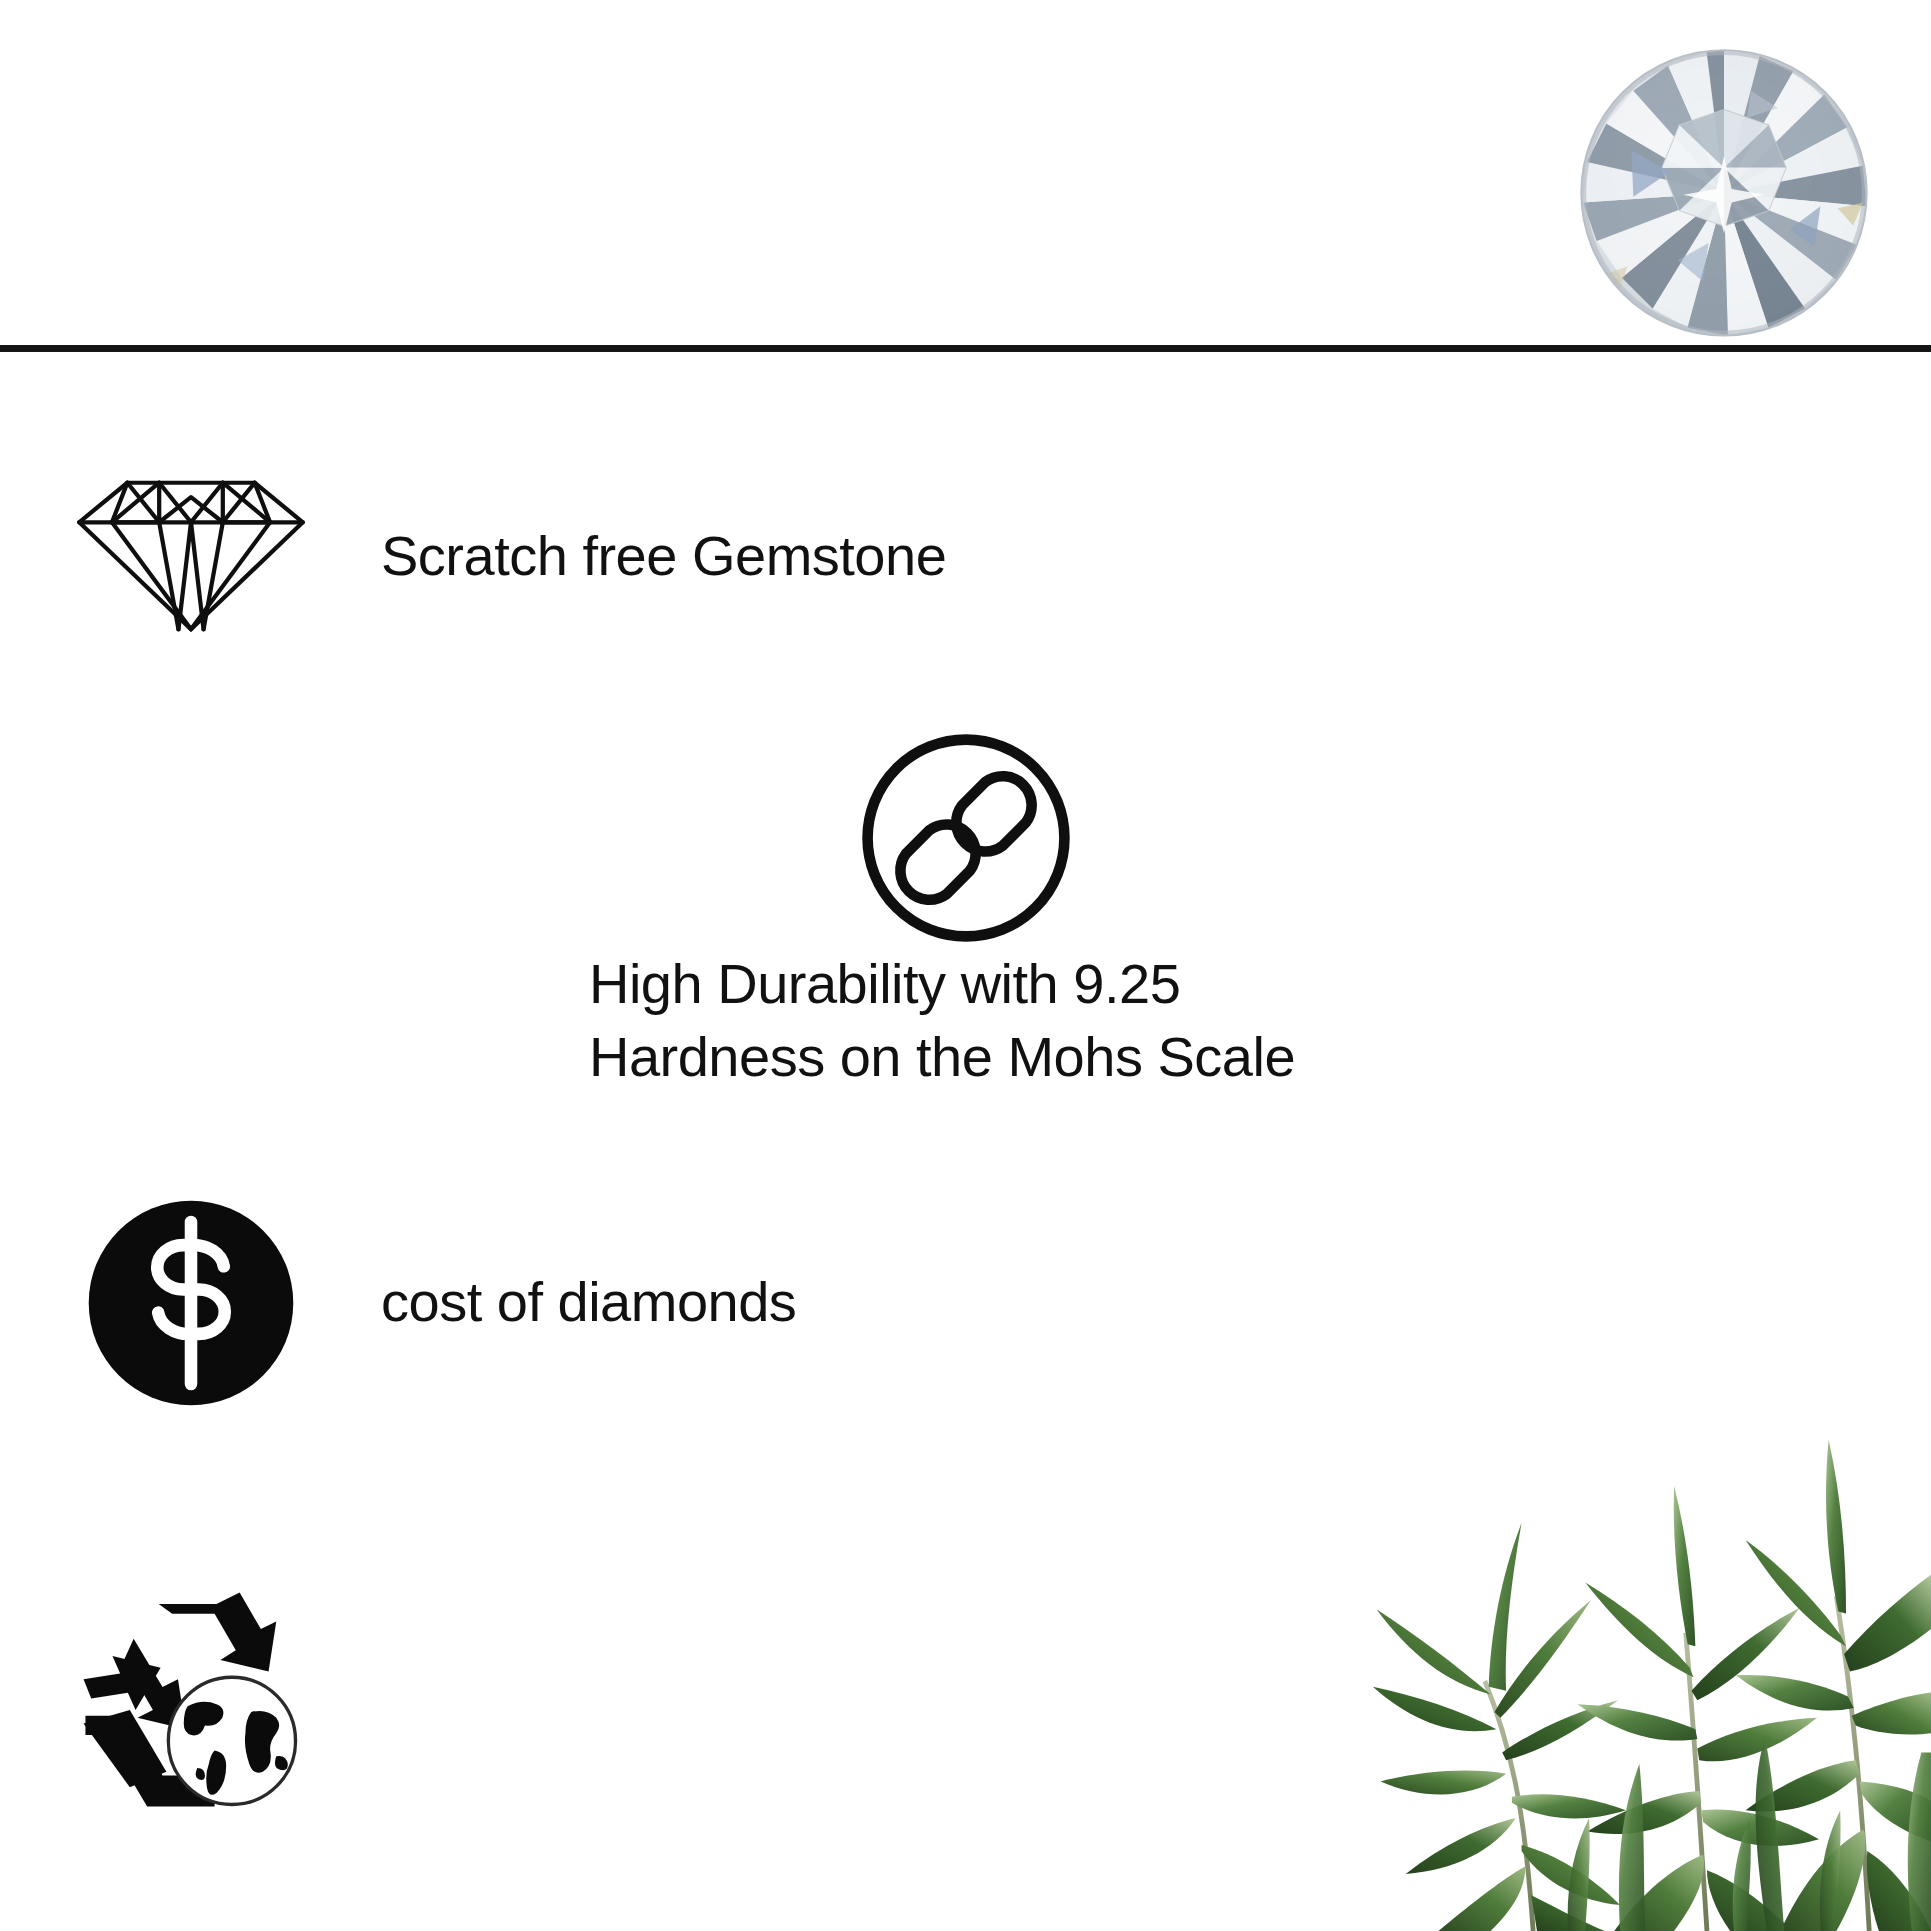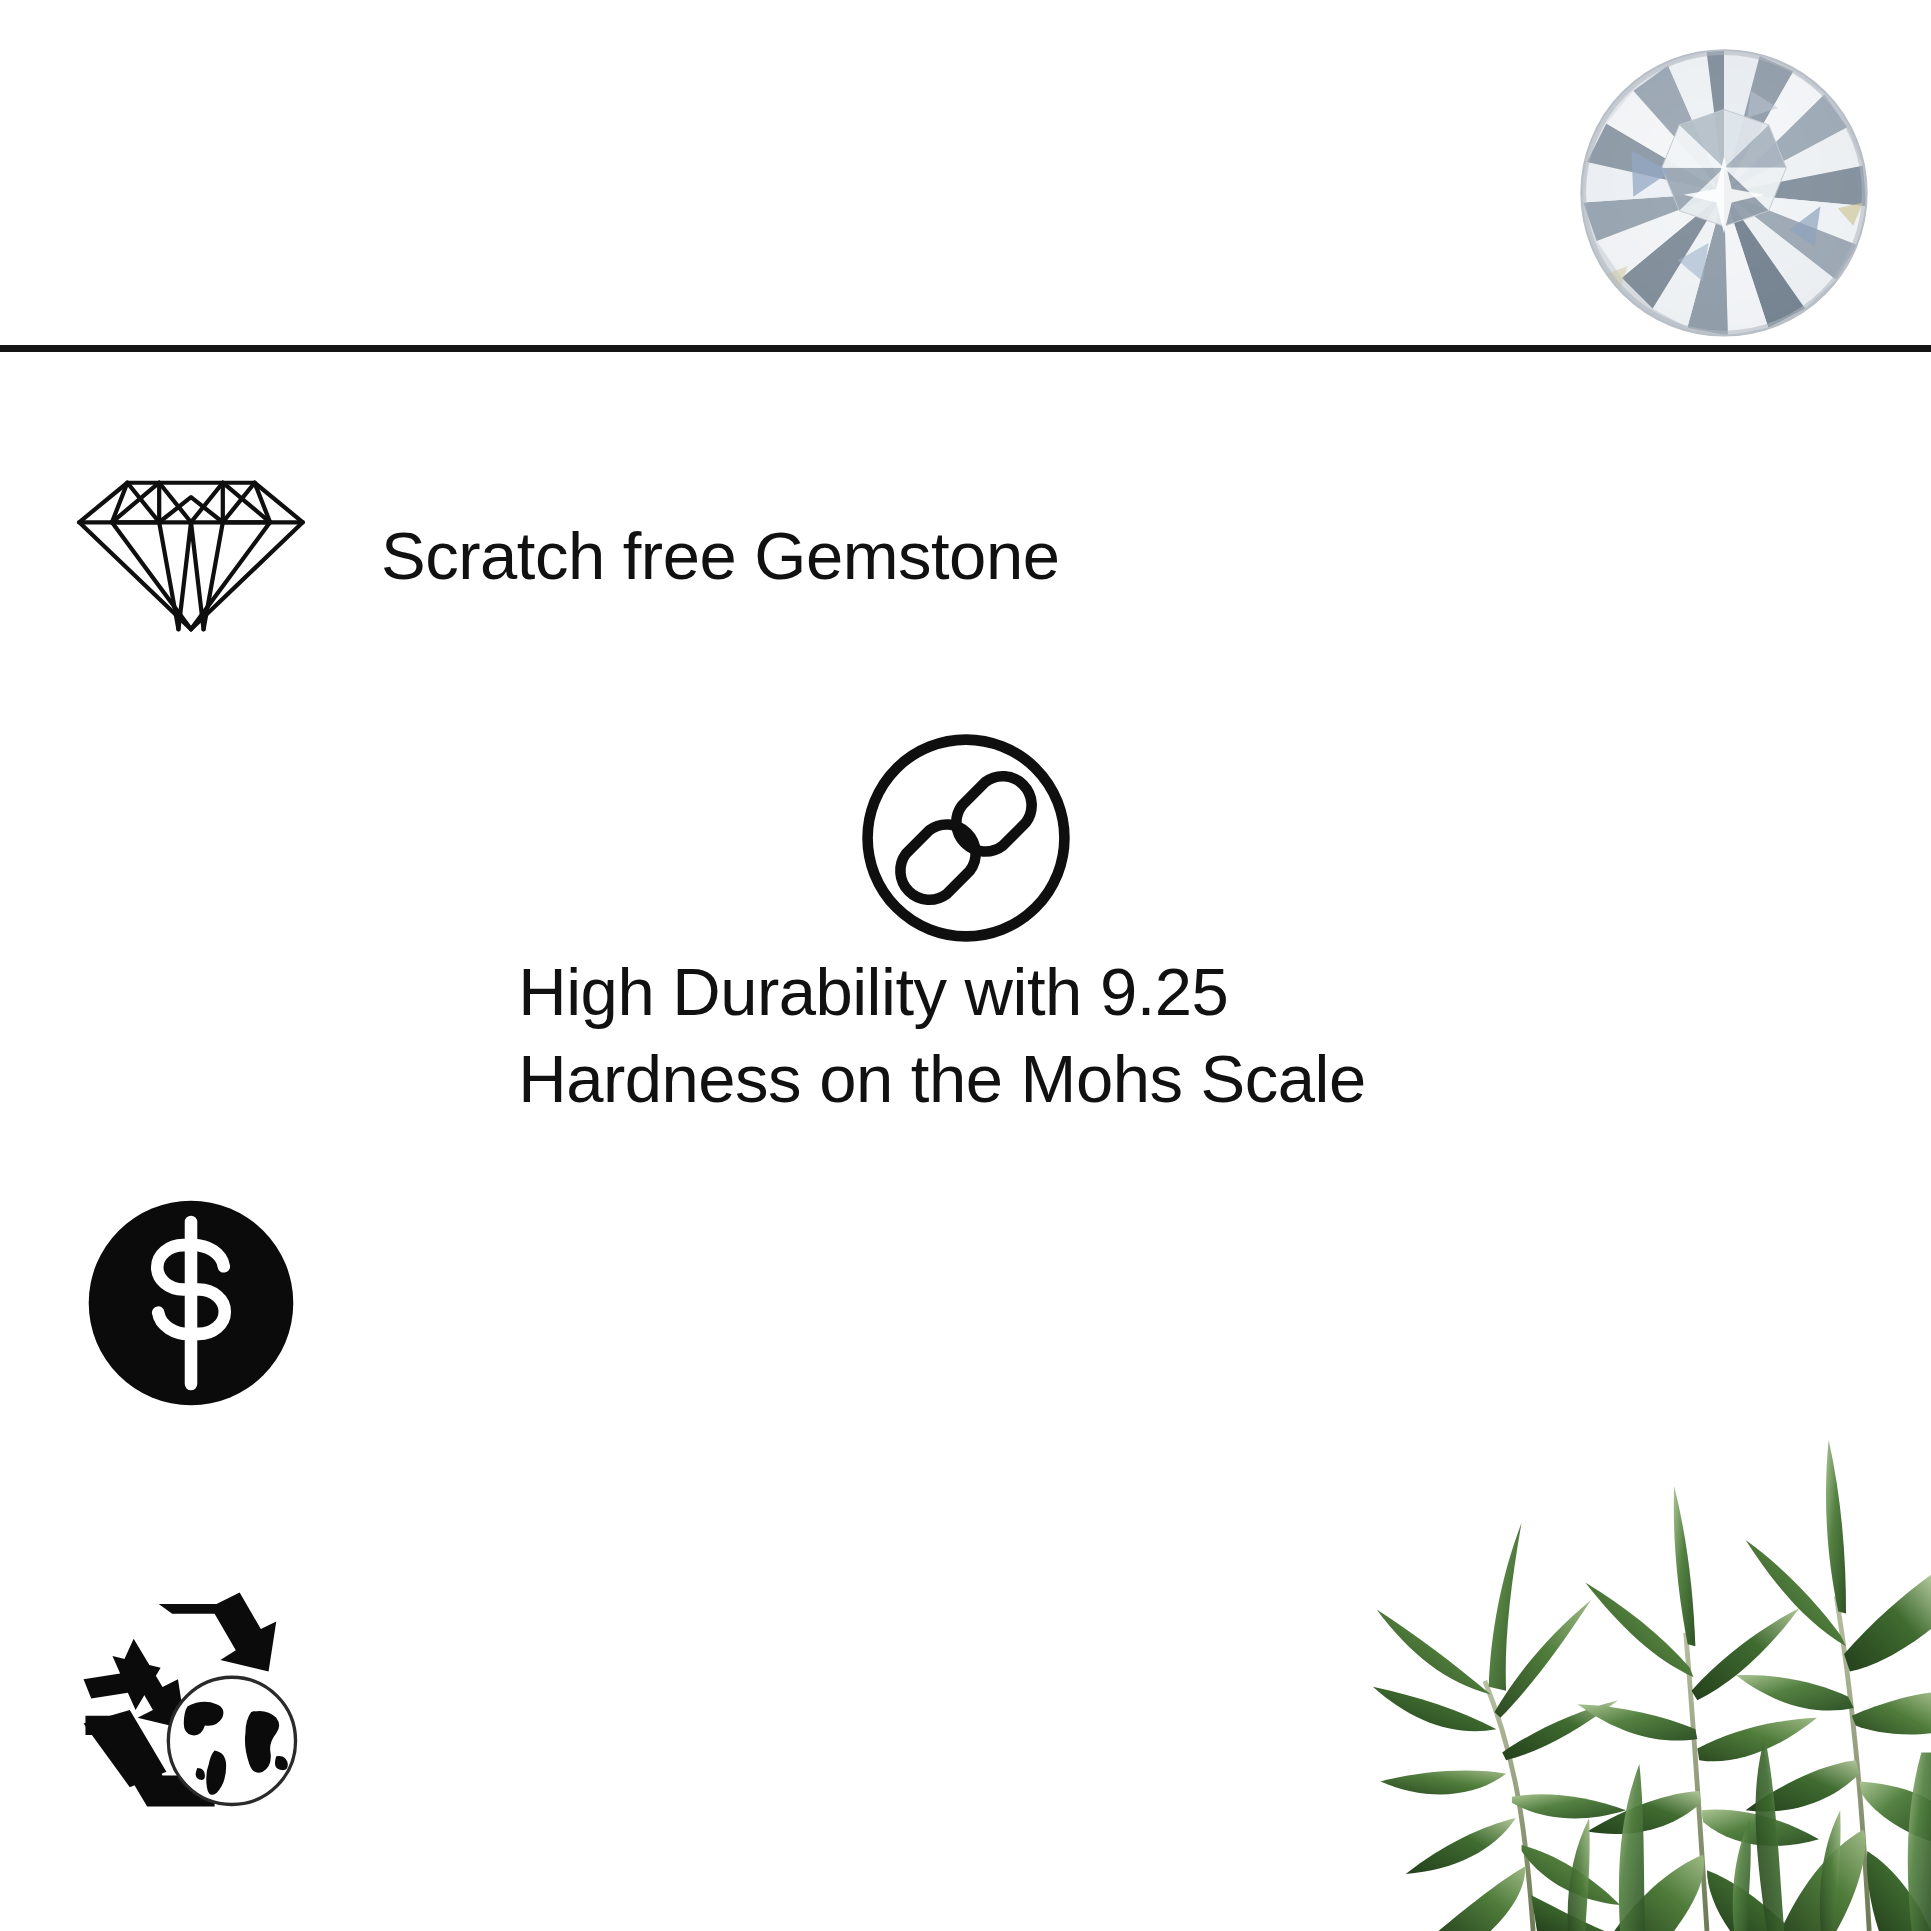--- a/index.html
+++ b/index.html
@@ -96,21 +96,21 @@
     display: flex;
     align-items: center;
     justify-content: center;
   }
   .icon-cell svg { display: block; }
 
   .text-cell {
     position: relative;
     flex: 1;
     font-family: "Liberation Sans", sans-serif;
-    font-size: 67px;
+    font-size: 56px;
     font-weight: 500;
     color: #111111;
     line-height: 1.30;
     letter-spacing: -0.5px;
     padding-right: 47px;
   }
   .text-cell .line { display: block; white-space: nowrap; }
 
   
   .foliage {
@@ -267,20 +267,21 @@
       <div class="icon-cell">
         <svg width="220" height="220" viewBox="0 0 228 228" xmlns="http://www.w3.org/2000/svg">
           <circle cx="114" cy="114" r="106" fill="#0b0b0b"></circle>
           <g fill="none" stroke="#ffffff" stroke-width="13" stroke-linecap="round" stroke-linejoin="round">
             <path d="M114 30 L114 198"></path>
             <path d="M148 76 a32 25 0 0 0 -34 -22 h-8 a27 23 0 0 0 0 46 h16 a27 23 0 0 1 0 46 h-8 a32 25 0 0 1 -34 -22"></path>
           </g>
         </svg>
       </div>
       <div class="text-cell">
+        <span class="line">cost of diamonds</span>
       </div>
     </div>
 
     <div class="feature-row r4">
       <div class="icon-cell">
         <svg width="241" height="239" viewBox="0 0 250 248" xmlns="http://www.w3.org/2000/svg">
 
           <g fill="#0b0b0b">
 
             <path d="M92 26 L152 26 L176 14 L198 52 L214 44 L206 96 L156 84 L172 74 L150 36 L106 36 Z"></path>

